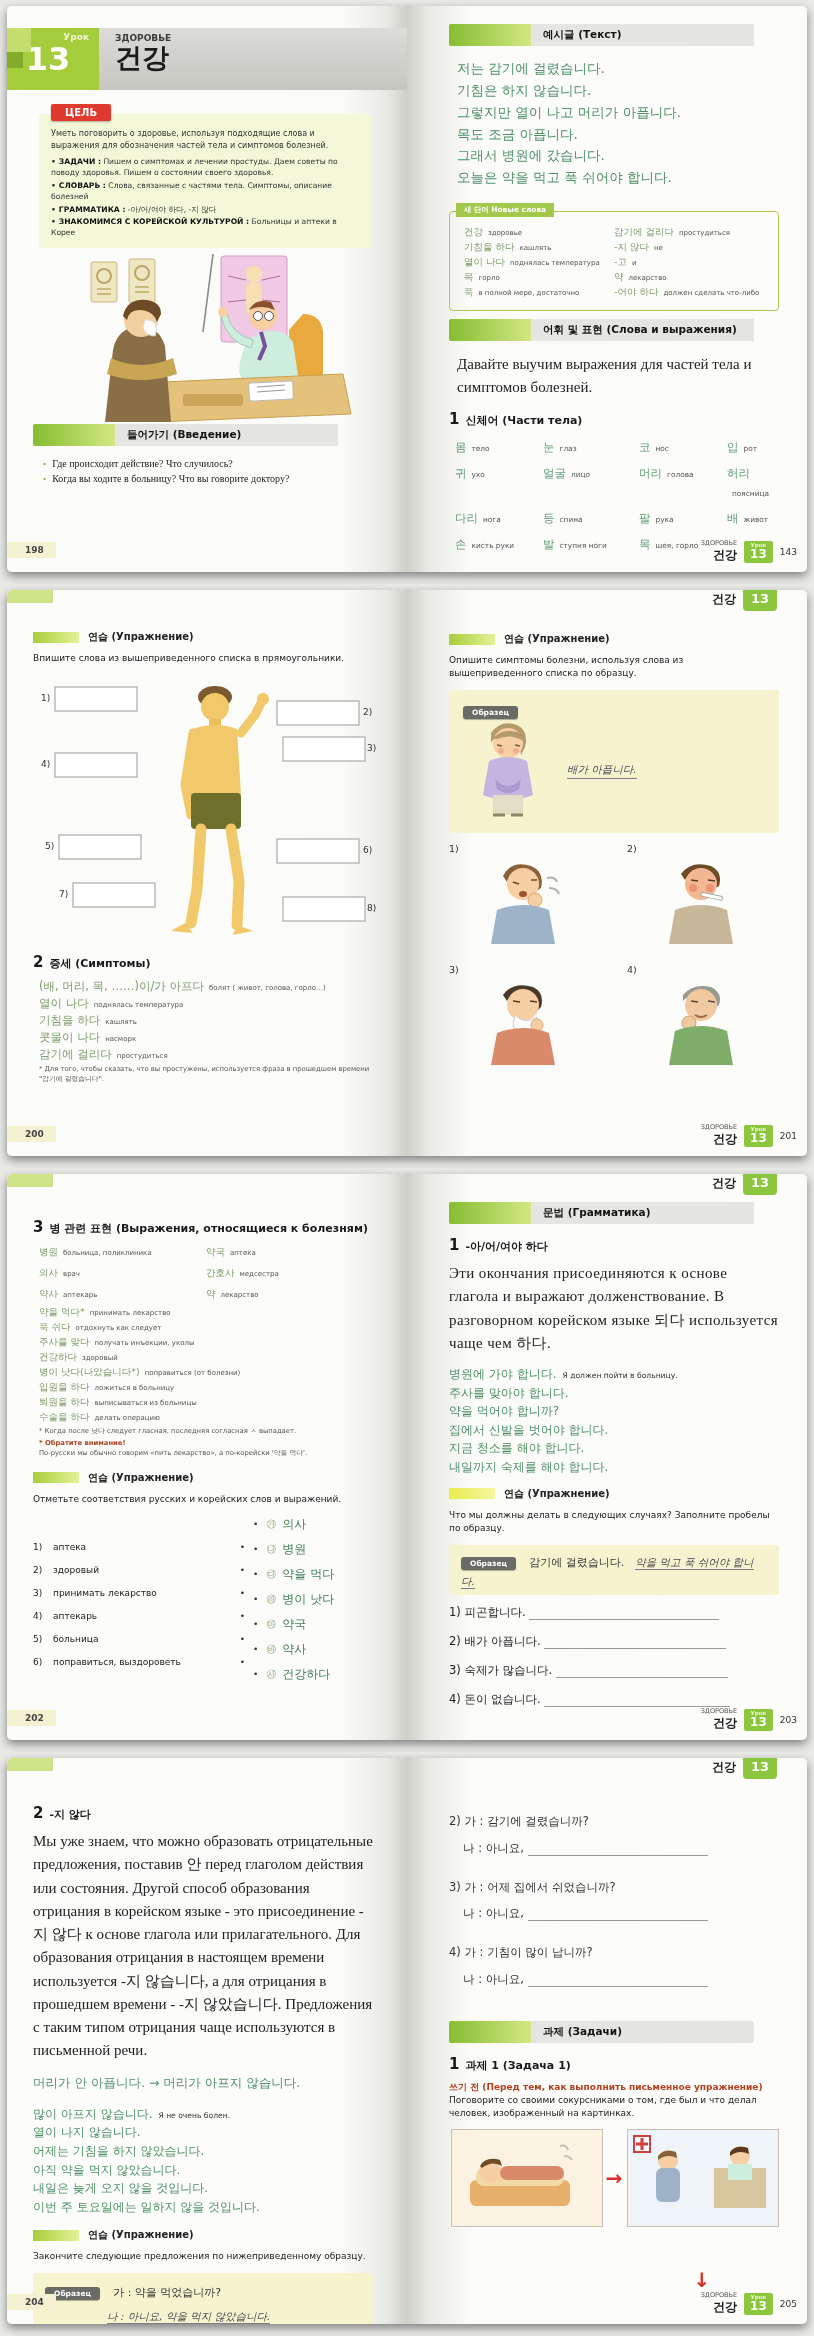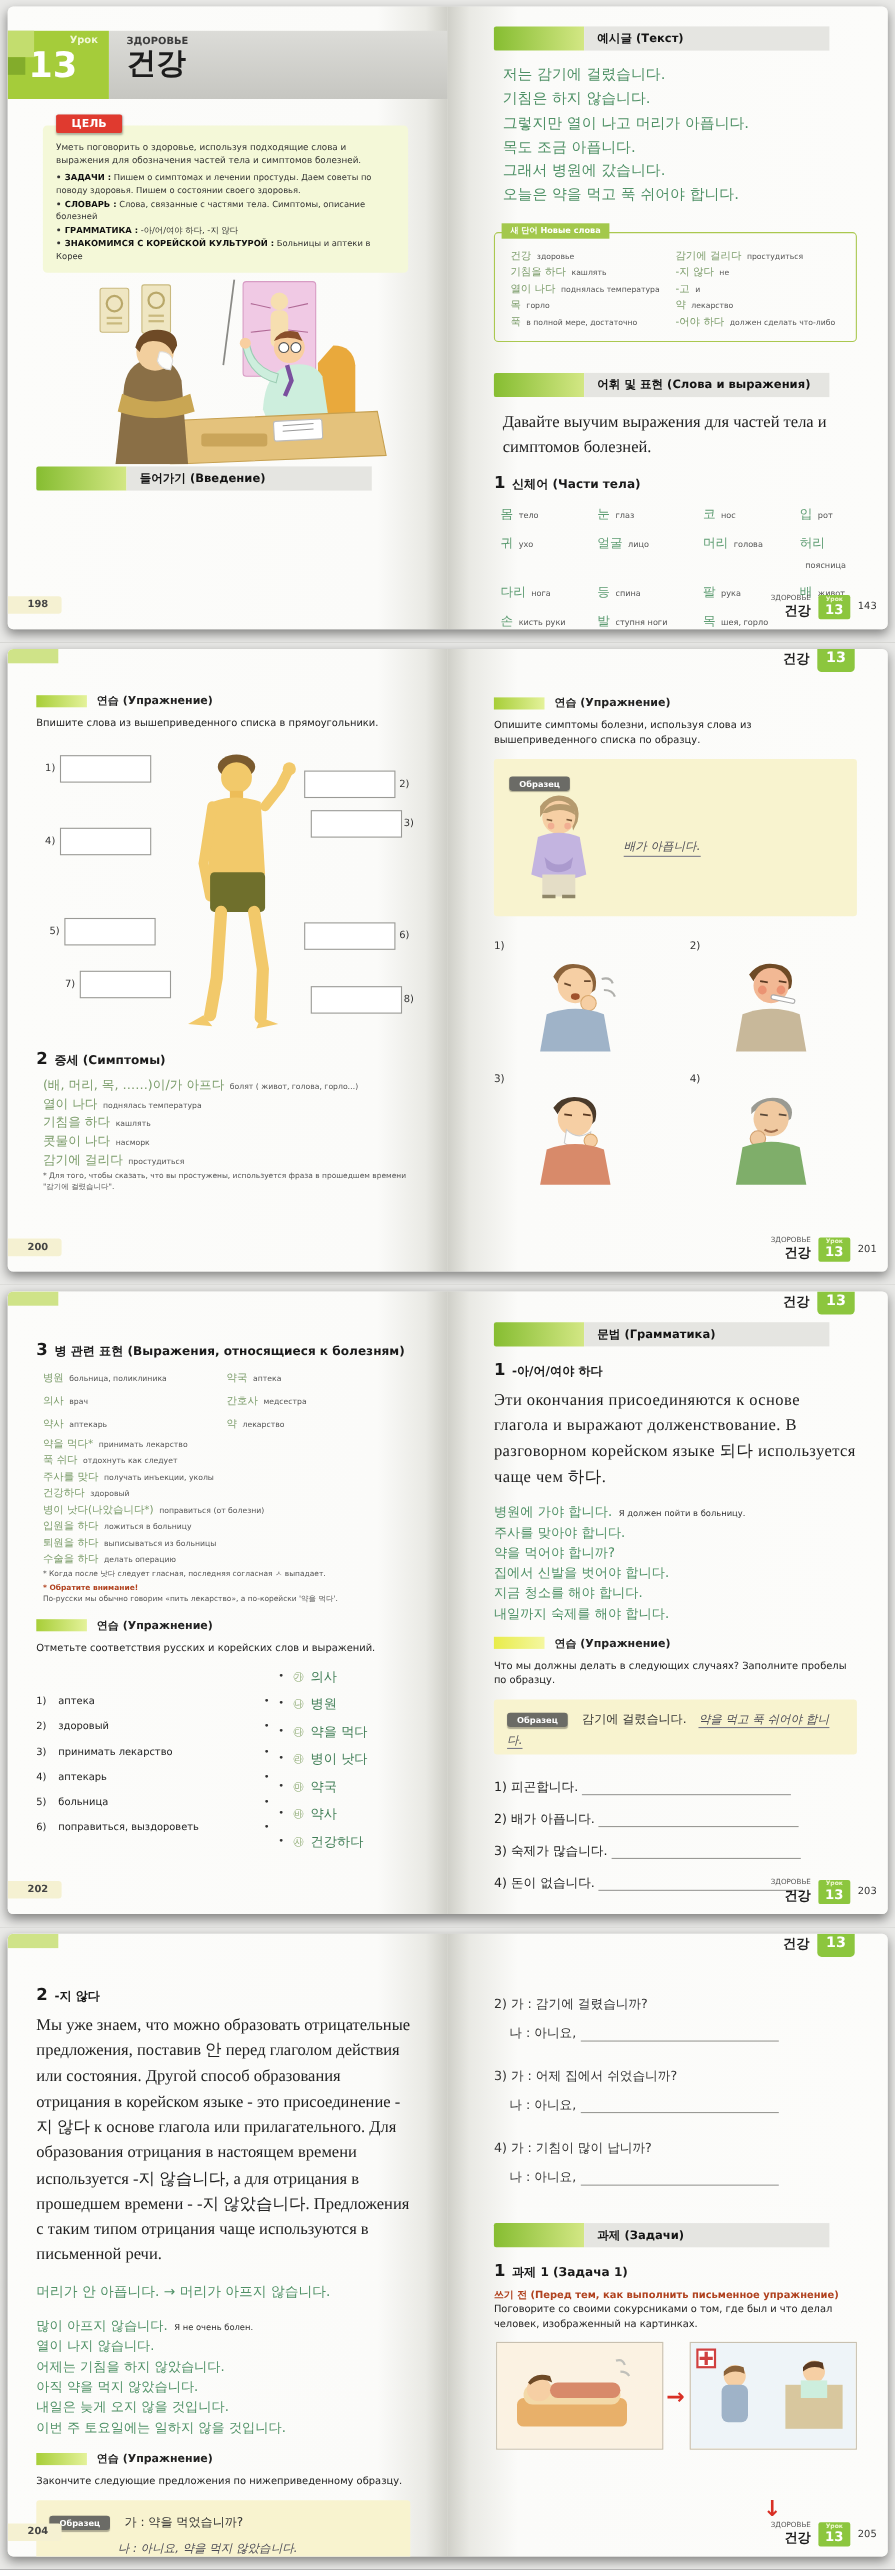--- a/index.html
+++ b/index.html
@@ -76,21 +76,21 @@
   .tab-tr .tko{font-size:12px;font-weight:bold;padding-top:1px;}
   .tab-tr .tnum{background:#8cc63e;color:#fff;font-weight:bold;font-size:13px;padding:1px 8px 5px;border-radius:0 0 4px 4px;}
   .tab-tl{position:absolute;top:0;left:0;width:46px;height:13px;background:#cfe388;}
 
   
   .bullets{margin:2px 0 0 10px;padding:0;list-style:none;}
   .bullets li{font-family:"Liberation Serif",serif;font-size:10px;margin:4px 0;color:#222;}
   .dotg{color:#7ab32e;font-size:9px;margin-right:6px;}
 
   
-  .sample{background:#f8f3cf;border-radius:3px;padding:10px 14px;position:relative;margin:4px 0 22px;}
+  .sample{background:#f8f3cf;border-radius:3px;padding:10px 14px;position:relative;margin:4px 0 10px;}
   .sample-tag{display:inline-block;background:#6b6b66;color:#fff;font-size:7.5px;font-weight:bold;padding:2px 9px;border-radius:3px;box-shadow:0 1px 1px rgba(0,0,0,.3);}
   .hand{font-style:italic;color:#4a4a55;font-size:10.5px;border-bottom:1px solid #7a7a88;padding-bottom:1px;}
   .sample-big{display:flex;gap:14px;align-items:center;}
   .sample-ko{color:#333;font-size:11px;}
 
   .blank{display:inline-block;border-bottom:1px solid #9a9a96;height:11px;vertical-align:bottom;}
 
   
   .bx{fill:#fff;stroke:#9a9a96;stroke-width:1;}
   .pic-grid{display:grid;grid-template-columns:1fr 1fr;column-gap:26px;row-gap:14px;margin-top:4px;}
@@ -185,20 +185,24 @@
       <path d="M70 62 q4 -18 24 -16 q14 2 14 14 l-4 8 q-4 -12 -18 -12 q-10 0 -12 10z" fill="#6e4a26"></path>
       <path d="M92 66 a10 10 0 0 1 12 8 l-2 8 a12 12 0 0 1 -12 -8z" fill="#fdfdfb" stroke="#ddd"></path>
       <path d="M58 104 q30 14 62 0 l4 16 q-36 12 -70 0z" fill="#c9a653"></path>
       <rect x="130" y="140" width="60" height="12" rx="3" fill="#caa55a"></rect>
     </svg>
 
     <div class="sec">
       <div class="g"></div>
       <div class="t">들어가기 (Введение)</div>
     </div>
+    <ul class="bullets">
+      <li><span class="dotg">•</span><span>Где происходит действие? Что случилось?</span></li>
+      <li><span class="dotg">•</span><span>Когда вы ходите в больницу? Что вы говорите доктору?</span></li>
+    </ul>
     <div class="foot-l">198</div>
    </div>
   </div>
 
   <div class="page pr">
    <div class="inner">
     <div class="sec">
       <div class="g"></div>
       <div class="t">예시글 (Текст)</div>
     </div>
@@ -222,21 +226,21 @@
       </div>
       <div class="vcol">
         <div class="vitem"><span class="kv">감기에 걸리다</span><span class="rv">простудиться</span></div>
         <div class="vitem"><span class="kv">-지 않다</span><span class="rv">не</span></div>
         <div class="vitem"><span class="kv">-고</span><span class="rv">и</span></div>
         <div class="vitem"><span class="kv">약</span><span class="rv">лекарство</span></div>
         <div class="vitem"><span class="kv">-어야 하다</span><span class="rv">должен сделать что-либо</span></div>
       </div>
     </div>
 
-    <div class="sec" style="margin-top:28px;">
+    <div class="sec" style="margin-top:8px;">
       <div class="g"></div>
       <div class="t">어휘 및 표현 (Слова и выражения)</div>
     </div>
     <p class="serif" style="margin-left:8px;">Давайте выучим выражения для частей тела и симптомов болезней.</p>
     <p class="ntitle"><span class="nnum">1</span><span>신체어 (Части тела)</span></p>
     <div class="bp-grid">
       <div class="bp-cell"><span class="kv">몸</span><span class="rv">тело</span></div>
       <div class="bp-cell"><span class="kv">눈</span><span class="rv">глаз</span></div>
       <div class="bp-cell"><span class="kv">코</span><span class="rv">нос</span></div>
       <div class="bp-cell"><span class="kv">입</span><span class="rv">рот</span></div>

